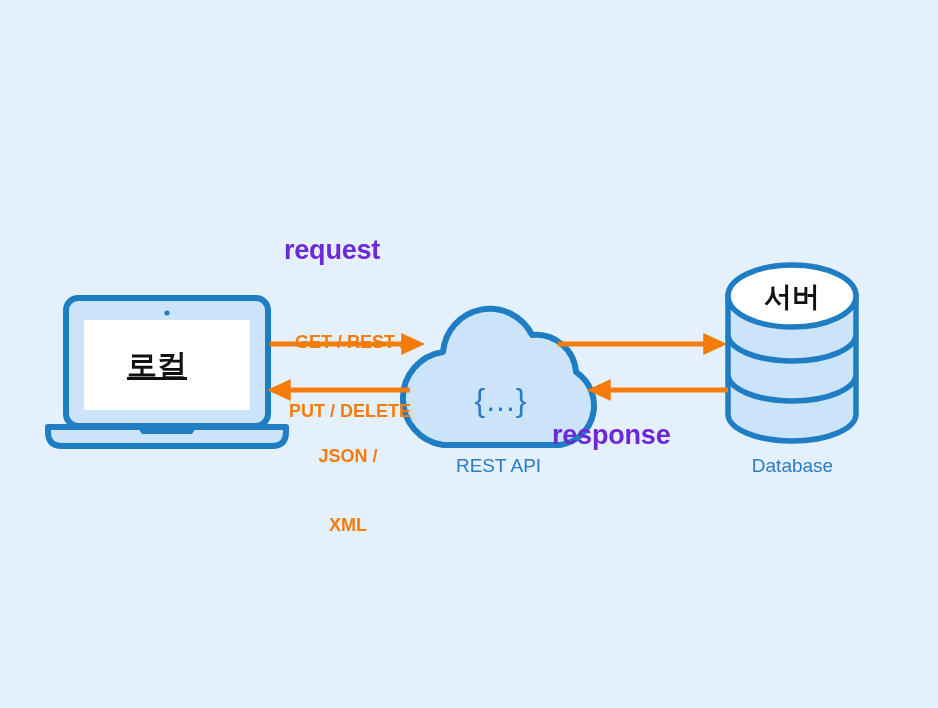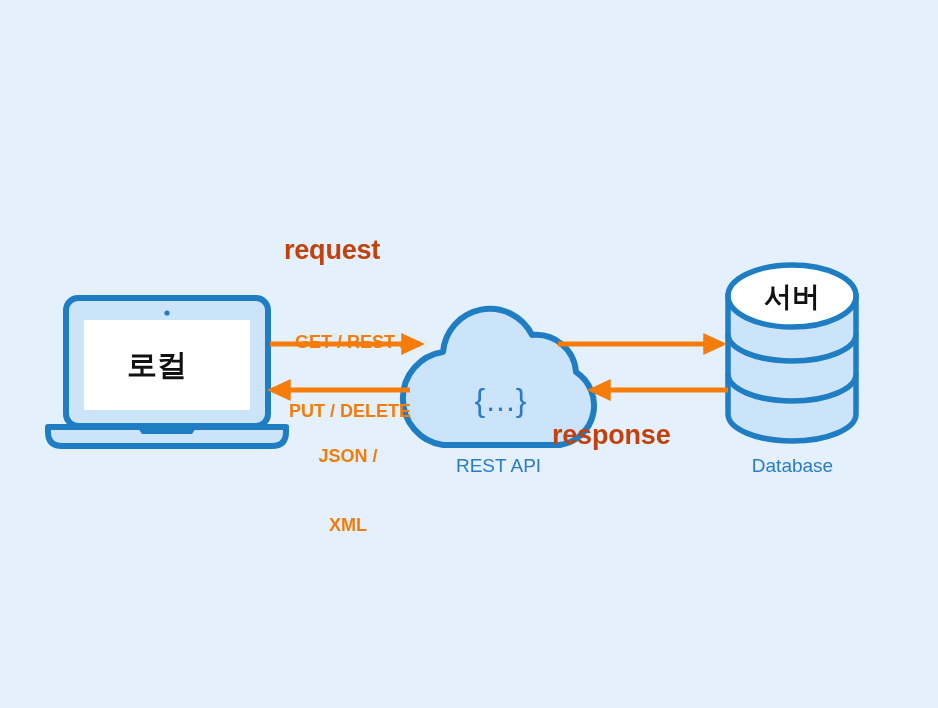--- a/index.html
+++ b/index.html
@@ -33,21 +33,21 @@
   }
   
   .caption {
     color: #2a7bc8;
     font-size: 19px;
     text-align: center;
     font-weight: 400;
   }
   
   .flow-label {
-    color: #c2410c;
+    color: #6d28d9;
     font-size: 27px;
     font-weight: bold;
     letter-spacing: -0.2px;
   }
   
   .method-label {
     color: #f57c0a;
     font-size: 18px;
     font-weight: bold;
     text-align: center;
@@ -120,21 +120,21 @@
 
     <line x1="270" y1="344" x2="420" y2="344" stroke="#f57c0a" stroke-width="5" marker-end="url(#arrowR)"></line>
 
     <line x1="410" y1="390" x2="272" y2="390" stroke="#f57c0a" stroke-width="5" marker-end="url(#arrowR)"></line>
 
     <line x1="558" y1="344" x2="722" y2="344" stroke="#f57c0a" stroke-width="5" marker-end="url(#arrowR)"></line>
 
     <line x1="728" y1="390" x2="592" y2="390" stroke="#f57c0a" stroke-width="5" marker-end="url(#arrowR)"></line>
   </svg>
 
-  <div class="txt shape-text-dark" id="laptop-screen-text" style="left:84px; top:348px; width:146px;">로컬</div>
+  <div class="txt shape-text-dark" id="laptop-screen-text" style="left:84px; top:348px; width:146px;text-decoration:underline;">로컬</div>
 
   <div class="txt" id="cloud-braces" style="left:430px; top:382px; width:142px;">{...}</div>
 
   <div class="txt shape-text-dark" id="db-top-text" style="left:728px; top:283px; width:128px;font-family:Liberation Mono, monospace;">서버</div>
 
   <div class="txt flow-label" style="left:284px; top:235px;">request</div>
 
   <div class="txt method-label" style="left:275px; top:285px; width:150px;">
     <div>GET / REST /</div>
     <div>PUT / DELETE</div>

